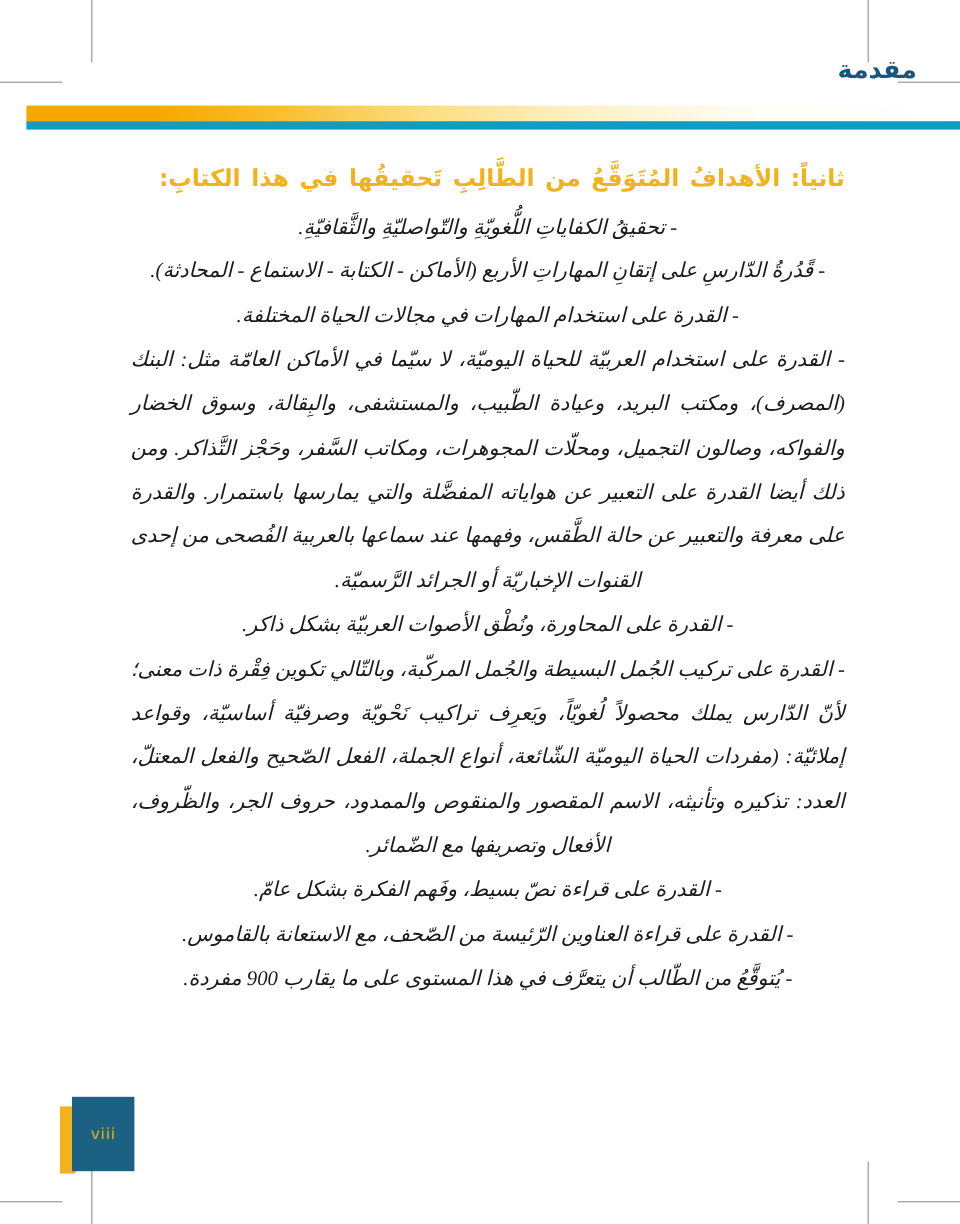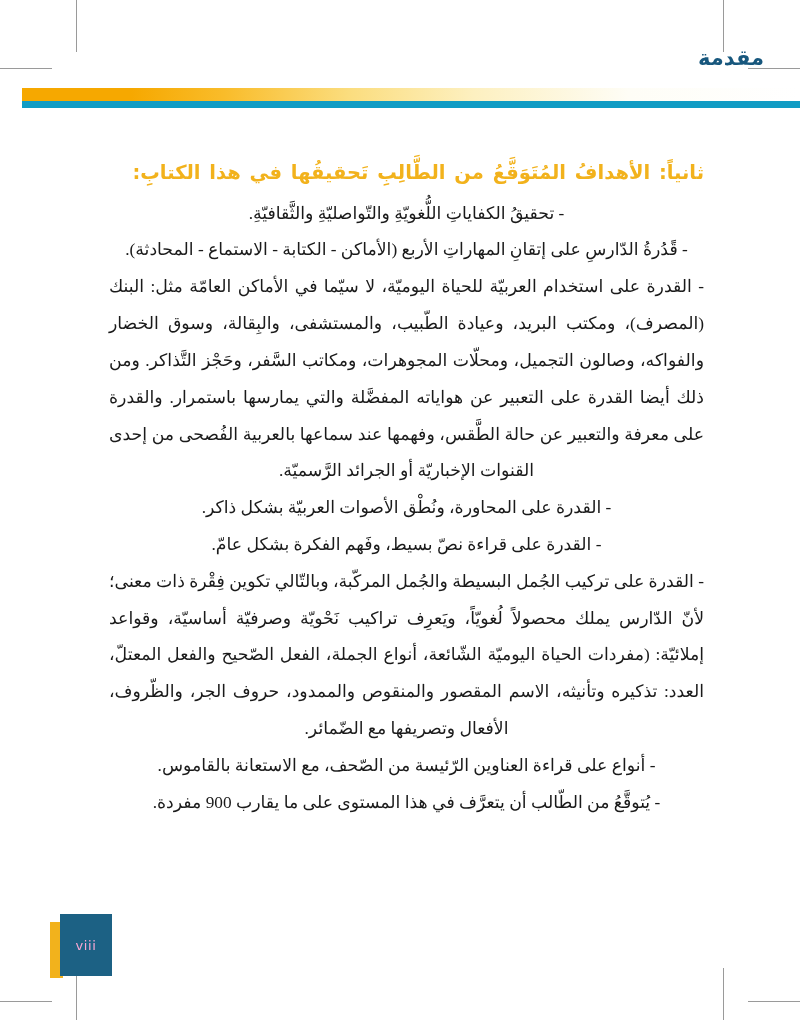--- a/index.html
+++ b/index.html
@@ -84,21 +84,21 @@
     left: 22px;
     right: 0;
     top: 101px;
     height: 7px;
     background: #119cc4;
   }
 
   
   .content {
     position: absolute;
-    top: 156px;
+    top: 132px;
     right: 96px;
     left: 96px;
     direction: rtl;
     text-align: right;
     margin-left: 13px;
   }
 
   .section-title {
     color: #f2b21c;
     font-family: "DejaVu Sans", "Liberation Sans", sans-serif;
@@ -106,20 +106,21 @@
     font-weight: bold;
     line-height: 1.72;
     text-align: right;
     margin-bottom: 6px;
     word-spacing: 2px;
   }
 
   .bullets {
     list-style: none;
     margin-top: 4px;
+    font-style: italic;
   }
 
   .bullet {
     color: #1a1a1a;
     font-size: 17.3px;
     line-height: 2.13;
     text-align: justify;
     text-align-last: center;
     margin: 0;
     padding: 0;
@@ -154,21 +155,21 @@
     top: 0;
     width: 52px;
     height: 62px;
     background: #1c6184;
     display: flex;
     align-items: center;
     justify-content: center;
   }
 
   .page-number-text {
-    color: #f9a8d4;
+    color: #eab308;
     font-family: "DejaVu Sans", "Liberation Sans", sans-serif;
     font-size: 13px;
     letter-spacing: 0.6px;
     direction: ltr;
   }
 </style>
 </head>
 <body>
 
 <div class="page">
@@ -188,25 +189,26 @@
     <div class="header-teal-bar"></div>
   </div>
 
   <div class="content">
 
     <div class="section-title">ثانياً: الأهدافُ المُتَوَقَّعُ من الطَّالِبِ تَحقيقُها في هذا الكتابِ:</div>
 
     <div class="bullets">
       <p class="bullet single">- تحقيقُ الكفاياتِ اللُّغويّةِ والتّواصليّةِ والثَّقافيّةِ.</p>
       <p class="bullet single">- قًدُرةُ الدّارسِ على إتقانِ المهاراتِ الأربع (الأماكن - الكتابة - الاستماع - المحادثة).</p>
+      <p class="bullet single">- القدرة على استخدام المهارات في مجالات الحياة المختلفة.</p>
       <p class="bullet">- القدرة على استخدام العربيّة للحياة اليوميّة، لا سيّما في الأماكن العامّة مثل: البنك (المصرف)، ومكتب البريد، وعيادة الطّبيب، والمستشفى، والبِقالة، وسوق الخضار والفواكه، وصالون التجميل، ومحلّات المجوهرات، ومكاتب السَّفر، وحَجْز التَّذاكر. ومن ذلك أيضا القدرة على التعبير عن هواياته المفضَّلة والتي يمارسها باستمرار. والقدرة على معرفة والتعبير عن حالة الطَّقس، وفهمها عند سماعها بالعربية الفُصحى من إحدى القنوات الإخباريّة أو الجرائد الرَّسميّة.</p>
       <p class="bullet single">- القدرة على المحاورة، ونُطْق الأصوات العربيّة بشكل ذاكر.</p>
+      <p class="bullet">- القدرة على تركيب الجُمل البسيطة والجُمل المركّبة، وبالتّالي تكوين فِقْرة ذات معنى؛ لأنّ الدّارس يملك محصولاً لُغويّاً، ويَعرِف تراكيب نَحْويّة وصرفيّة أساسيّة، وقواعد إملائيّة: (مفردات الحياة اليوميّة الشّائعة، أنواع الجملة، الفعل الصّحيح والفعل المعتلّ، العدد: تذكيره وتأنيثه، الاسم المقصور والمنقوص والممدود، حروف الجر، والظّروف، الأفعال وتصريفها مع الضّمائر.</p>
       <p class="bullet single">- القدرة على قراءة نصّ بسيط، وفَهم الفكرة بشكل عامّ.</p>
-      <p class="bullet">- القدرة على تركيب الجُمل البسيطة والجُمل المركّبة، وبالتّالي تكوين فِقْرة ذات معنى؛ لأنّ الدّارس يملك محصولاً لُغويّاً، ويَعرِف تراكيب نَحْويّة وصرفيّة أساسيّة، وقواعد إملائيّة: (مفردات الحياة اليوميّة الشّائعة، أنواع الجملة، الفعل الصّحيح والفعل المعتلّ، العدد: تذكيره وتأنيثه، الاسم المقصور والمنقوص والممدود، حروف الجر، والظّروف، الأفعال وتصريفها مع الضّمائر.</p>
-      <p class="bullet single">- أنواع على قراءة العناوين الرّئيسة من الصّحف، مع الاستعانة بالقاموس.</p>
+      <p class="bullet single">- القدرة على قراءة العناوين الرّئيسة من الصّحف، مع الاستعانة بالقاموس.</p>
       <p class="bullet single">- يُتوقَّعُ من الطّالب أن يتعرَّف في هذا المستوى على ما يقارب 900 مفردة.</p>
     </div>
 
   </div>
 
   <div class="page-number-wrap">
     <div class="page-number-accent"></div>
     <div class="page-number-box">
       <span class="page-number-text">viii</span>
     </div>

